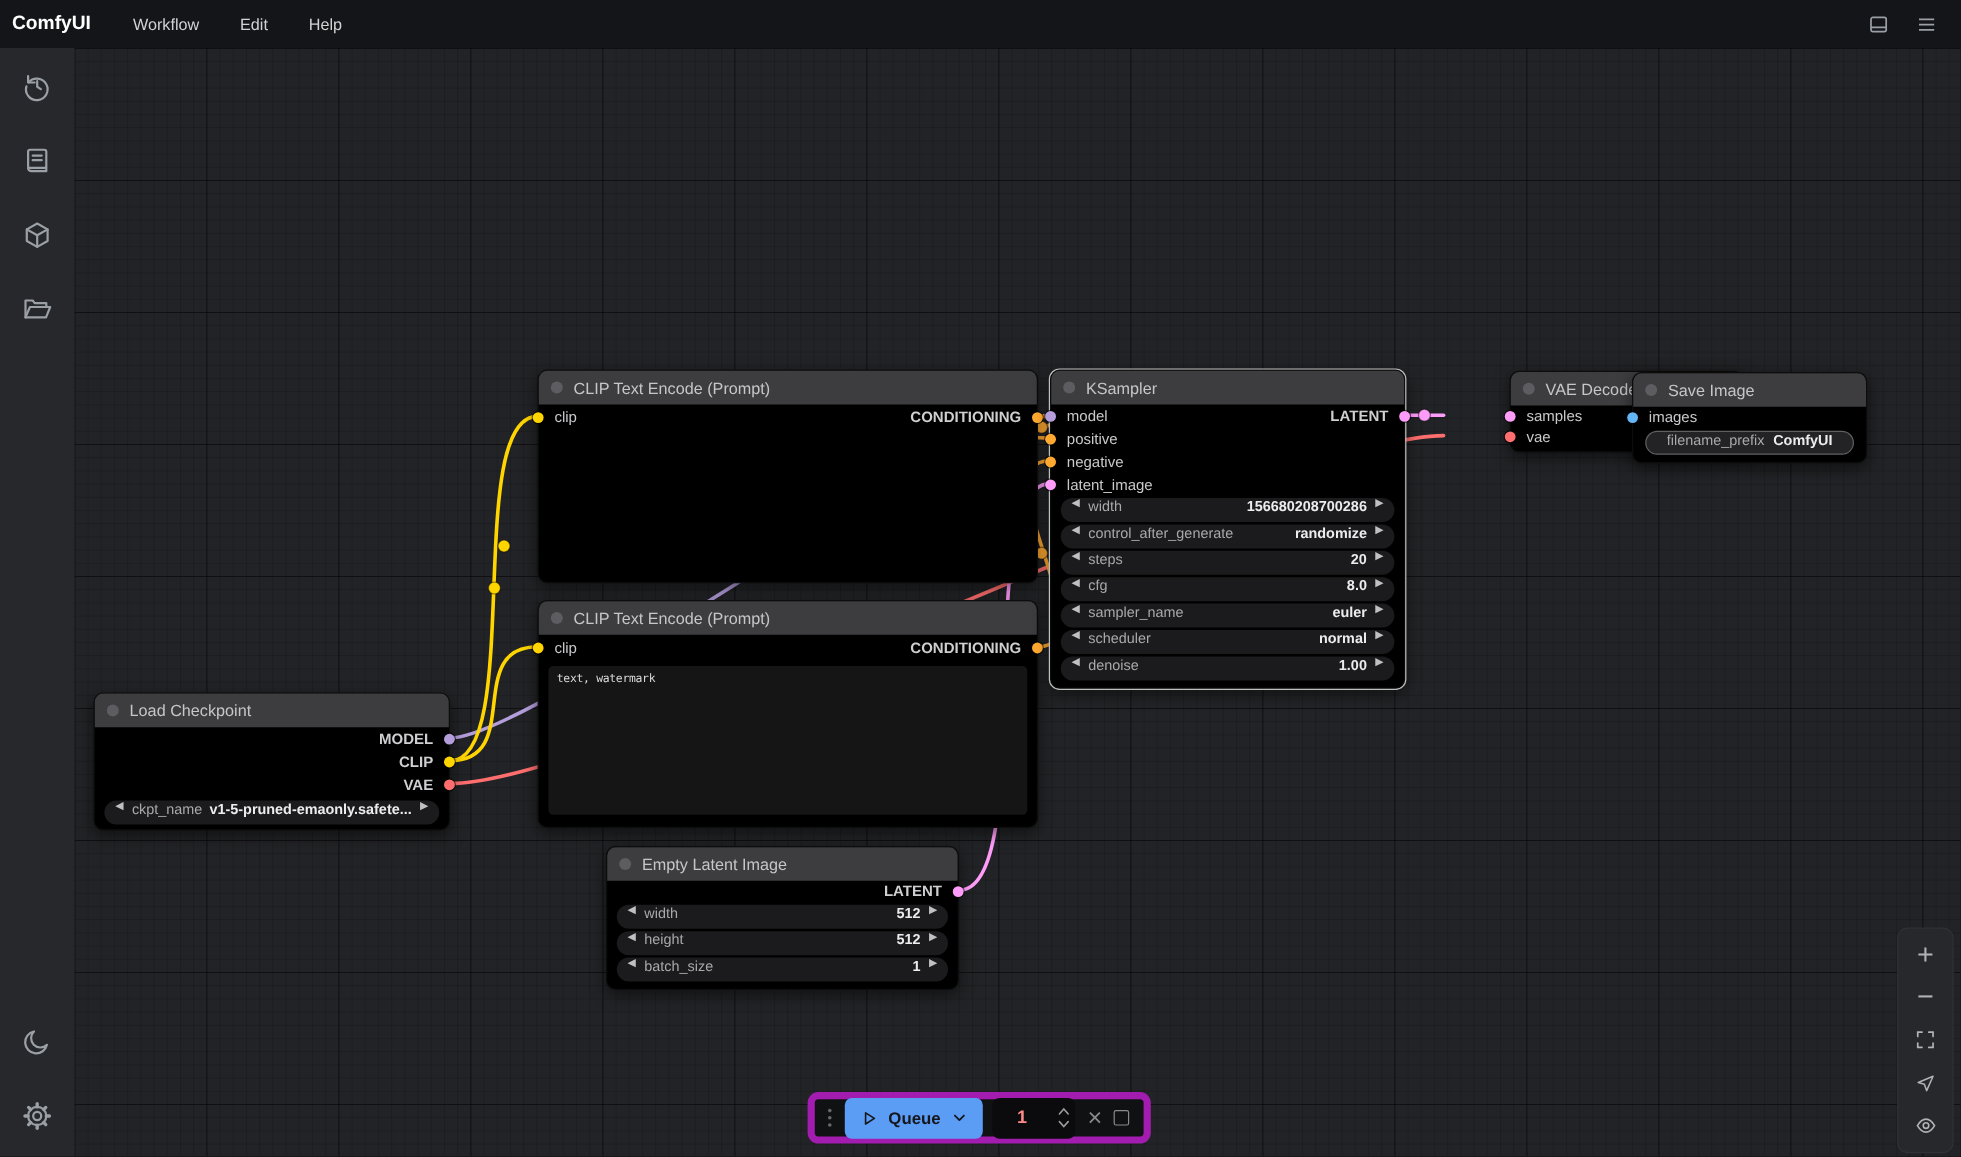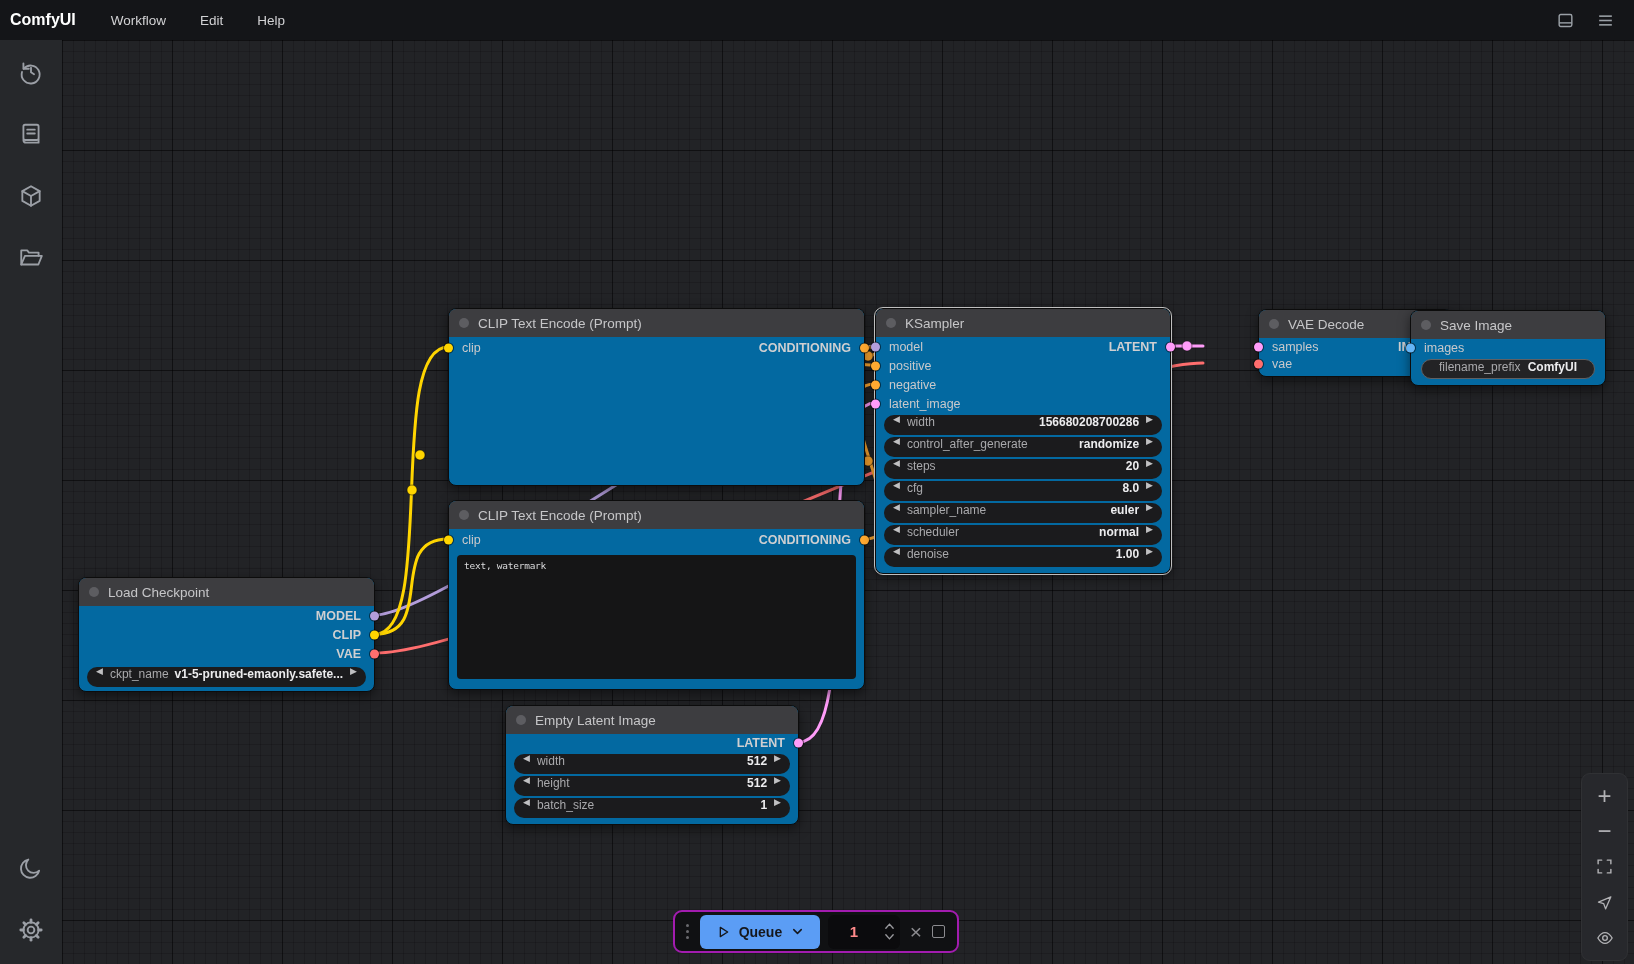--- a/index.html
+++ b/index.html
@@ -31,21 +31,21 @@
       linear-gradient(rgba(0,0,0,0.45) 1px, transparent 1px),
       linear-gradient(90deg, rgba(0,0,0,0.45) 1px, transparent 1px),
       linear-gradient(rgba(0,0,0,0.16) 1px, transparent 1px),
       linear-gradient(90deg, rgba(0,0,0,0.16) 1px, transparent 1px);
     background-size:110px 110px, 110px 110px, 11px 11px, 11px 11px; }
 
   svg.wires { position:absolute; left:0; top:0; z-index:1; }
   svg.wires path { fill:none; stroke-width:3; stroke-linecap:round; }
 
   
-  .node { position:absolute; background:#0369a1; border:1px solid #0c0c0c; border-radius:8px; box-shadow:0 4px 12px rgba(0,0,0,0.5); z-index:2; }
+  .node { position:absolute; background:#000000; border:1px solid #0c0c0c; border-radius:8px; box-shadow:0 4px 12px rgba(0,0,0,0.5); z-index:2; }
   .node.selected { outline:1px solid #bfbfbf; }
   .node-header { height:28px; background:#3d3d40; border-radius:7px 7px 0 0; display:flex; align-items:center; gap:9px; padding:0 10px; }
   .collapse-dot { width:10px; height:10px; border-radius:50%; background:#5d5d61; flex:0 0 auto; }
   .node-title { color:#c6c6c8; font-size:13.5px; white-space:nowrap; }
   .slot-row { position:relative; height:19px; display:flex; align-items:center; padding:0 13px; }
   .slot-row.h17 { height:17px; }
   .slot-row.h22 { height:22px; }
   .slot-dot { position:absolute; width:9px; height:9px; border-radius:50%; top:50%; transform:translateY(-50%); box-shadow:0 0 0 1px rgba(0,0,0,0.55); cursor:crosshair; }
   .slot-dot.in { left:-5px; } .slot-dot.out { right:-5px; }
   .in-label { color:#c9c9cb; font-size:12.5px; }
@@ -53,21 +53,21 @@
   .widget { height:20px; background:#1b1b1d; border-radius:10px; display:flex; align-items:flex-start; padding:0 9px; margin:2px 8px; color:#a9a9ac; font-size:12px; cursor:pointer; }
   .w-name { margin-left:7px; }
   .w-value { margin-left:auto; margin-right:7px; color:#ececee; font-weight:700; }
   .w-arrow { color:#c0c0c2; font-size:9px; line-height:1; }
   .widget.no-arrows { border:1px solid #606063; background:#232325; justify-content:space-between; padding:0 17px; margin:2px 10px; }
   .widget.no-arrows .w-name { margin-left:0; }
   .widget.no-arrows .w-value { margin:0; }
   .prompt-box { margin:4px 8px; background:#151516; border-radius:4px; color:#dadadc; font-family:"DejaVu Sans Mono", monospace; font-size:9.5px; letter-spacing:-0.25px; padding:5px 7px; white-space:pre-wrap; overflow:hidden; cursor:text; }
 
   
-  .queue-bar { position:absolute; left:673px; top:910px; width:286px; height:43px; background:#101113; border:2px solid #a21caf; border-radius:9px; display:flex; align-items:center; padding:0 12px 0 8px; gap:8px; z-index:3; }
+  .queue-bar { position:absolute; left:673px; top:910px; width:286px; height:43px; background:#101113; border:6px solid #a21caf; border-radius:9px; display:flex; align-items:center; padding:0 12px 0 8px; gap:8px; z-index:3; }
   .drag-dots { display:flex; flex-direction:column; gap:3px; padding:0 3px; cursor:grab; }
   .drag-dots i { width:3px; height:3px; border-radius:50%; background:#6a6a6e; }
   .queue-btn { height:34px; width:120px; border:none; border-radius:6px; display:flex; align-items:center; justify-content:center; gap:8px; color:#15171c; font-weight:700; font-size:14px; font-family:"Liberation Sans",sans-serif; cursor:pointer; }
   .batch-box { height:34px; width:72px; background:#0b0b0d; border-radius:6px; display:flex; align-items:center; }
   .batch-value { flex:1; text-align:center; font-size:15px; font-weight:700; }
   .steppers { width:20px; display:flex; flex-direction:column; align-items:center; gap:3px; color:#9a9a9e; }
   .steppers svg { cursor:pointer; }
   .q-x { color:#8b8b8f; font-size:21px; line-height:1; cursor:pointer; padding:0 2px; }
   .q-stop { width:13px; height:13px; border:1.6px solid #8b8b8f; border-radius:2px; cursor:pointer; }
 
@@ -262,21 +262,21 @@
       <span class="in-label">samples</span>
       <span class="out-label">IMAGE</span>
       <span class="slot-dot out" style="background-color: rgb(100, 181, 246);"></span>
     </div>
     <div class="slot-row h17">
       <span class="slot-dot in" style="background-color: rgb(255, 110, 110);"></span>
       <span class="in-label">vae</span>
     </div>
   </div>
 
-  <div class="node" style="left:1410px;top:310px;width:196px;height:76px">
+  <div class="node" style="left:1360px;top:310px;width:196px;height:76px">
     <div class="node-header">
       <span class="collapse-dot"></span>
       <span class="node-title">Save Image</span>
     </div>
     <div class="slot-row" style="height:18px">
       <span class="slot-dot in" style="background-color: rgb(100, 181, 246);"></span>
       <span class="in-label">images</span>
     </div>
     <div class="widget no-arrows">
       <span class="w-name">filename_prefix</span>

